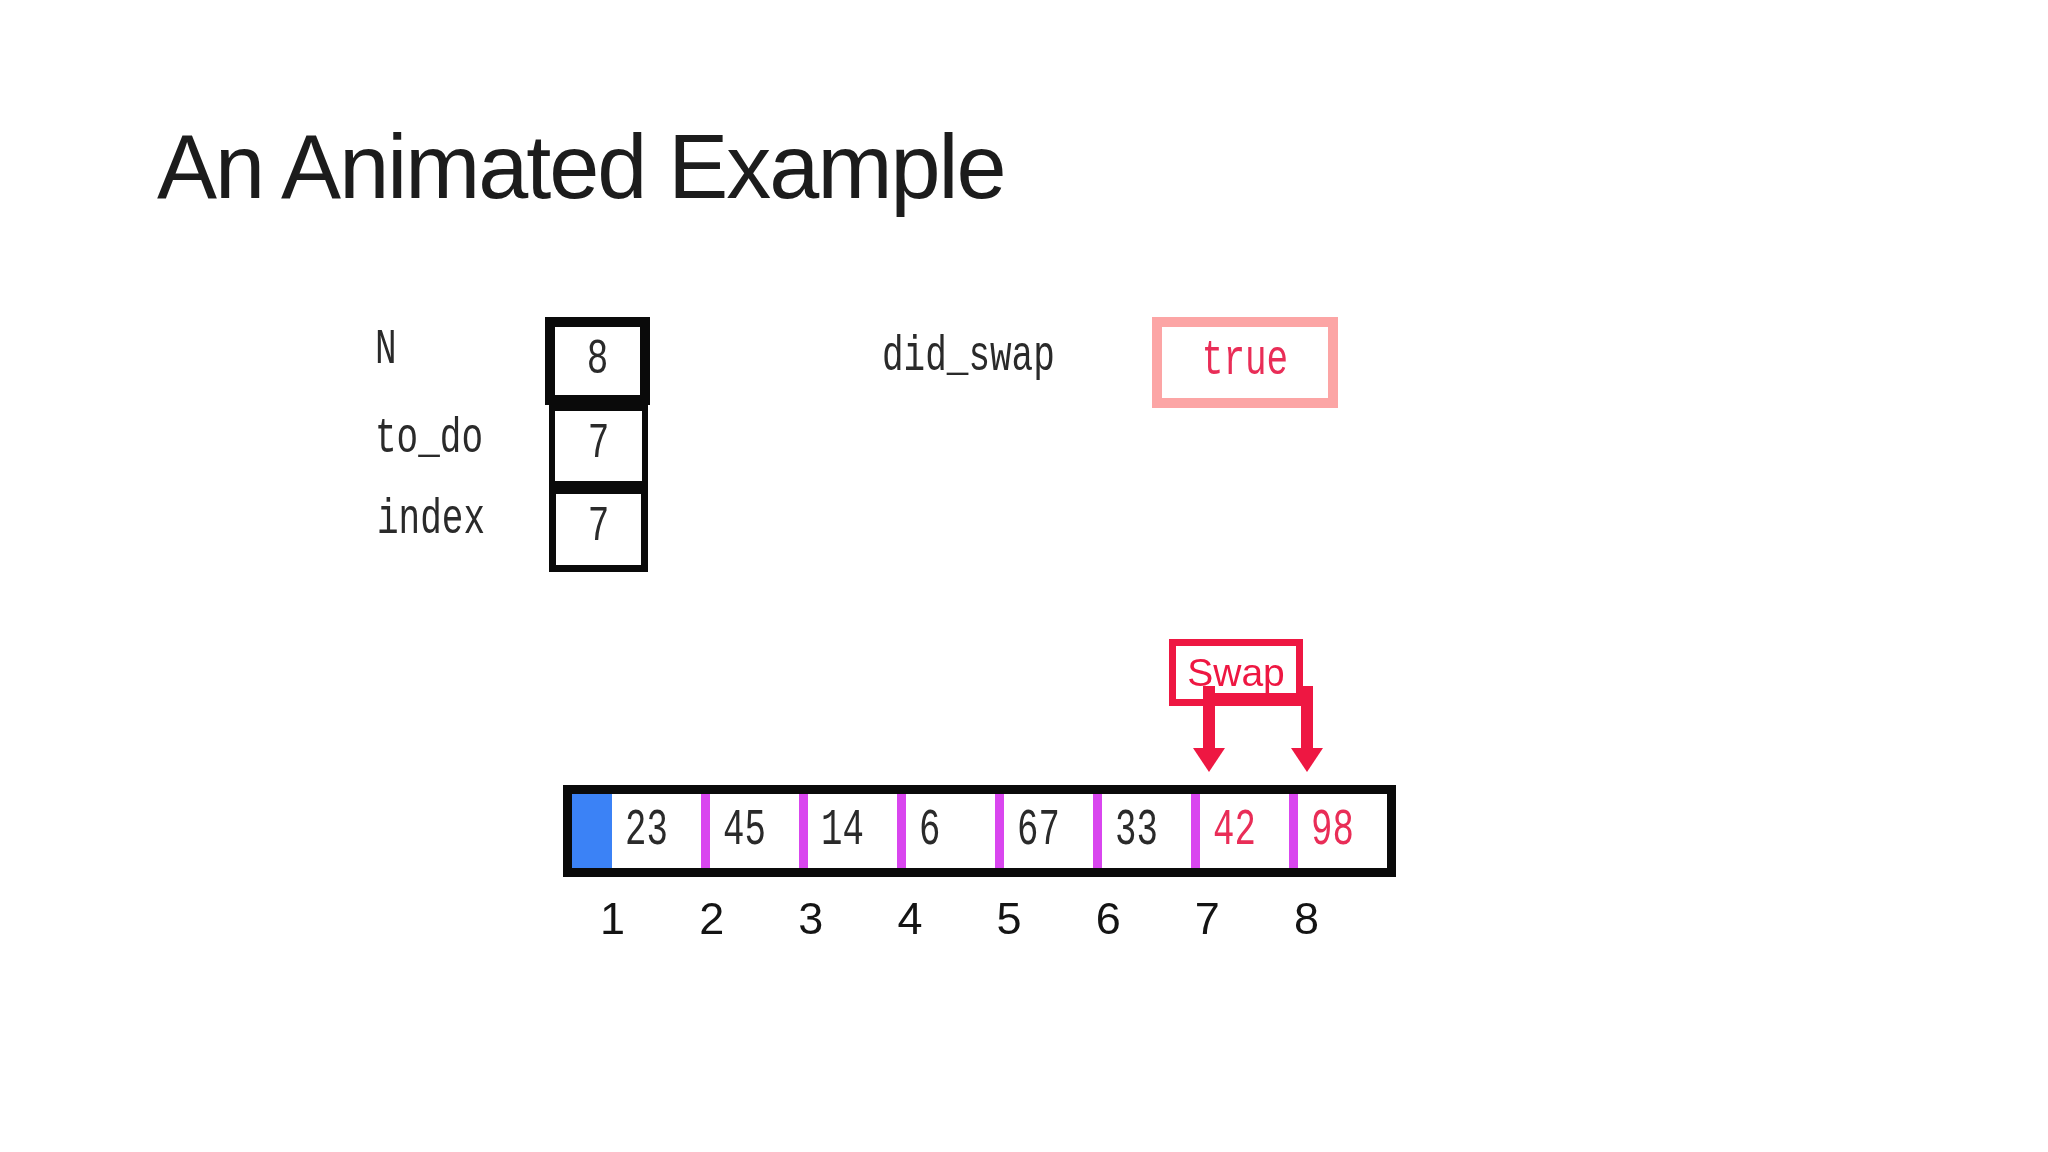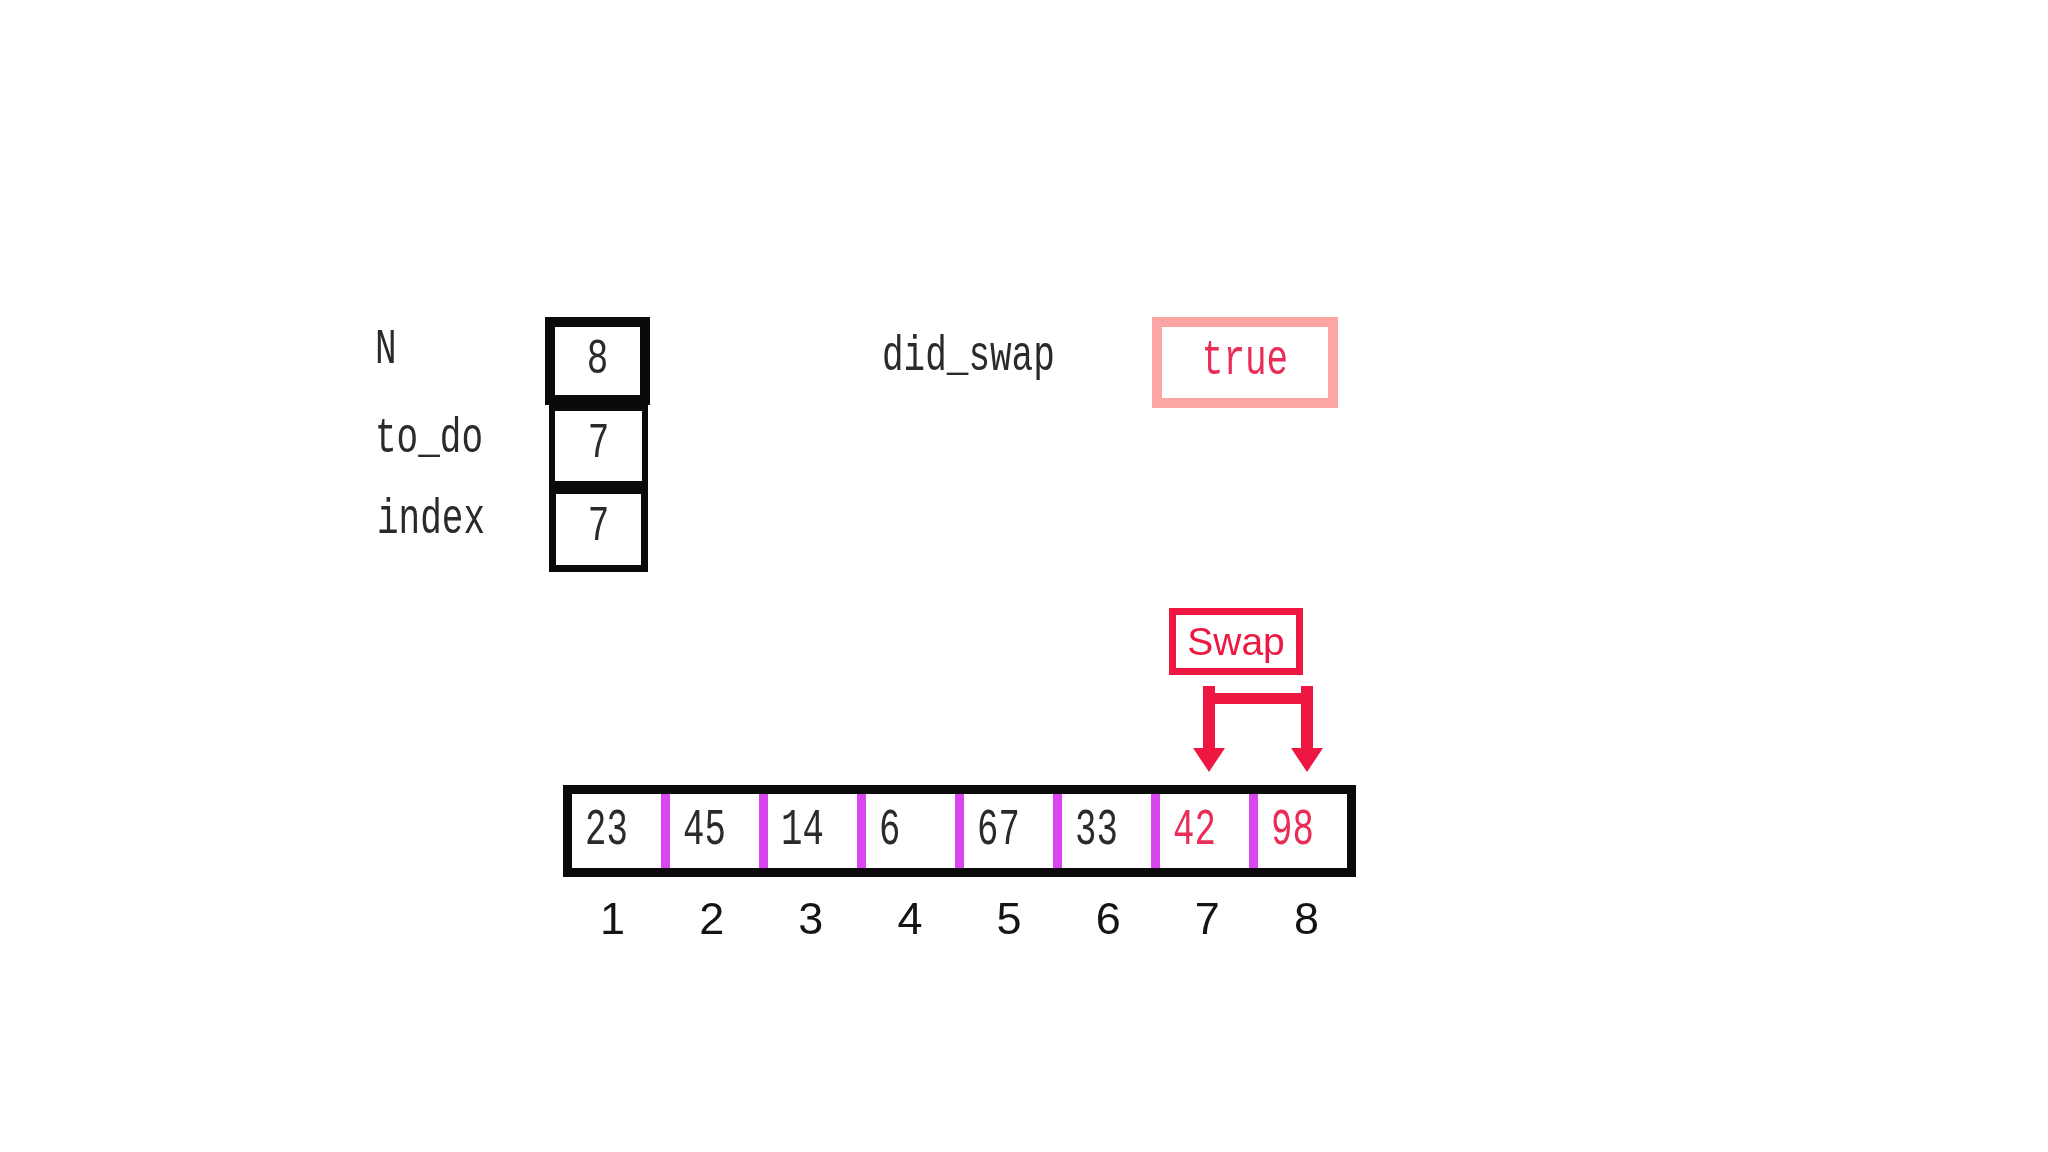--- a/index.html
+++ b/index.html
@@ -57,21 +57,21 @@
     border: 10px solid #fca5a5; background: #fff; box-sizing: border-box;
   }
   .ds-value {
     display: block; text-align: center;
     font-size: 50px; line-height: 50px; margin-top: 9px;
     transform: scaleX(0.72); transform-origin: 50% 50%;
   }
 
   
   .swap-box {
-    position: absolute; left: 1169px; top: 608px; width: 134px; height: 67px;
+    position: absolute; left: 1169px; top: 639px; width: 134px; height: 67px;
     border: 7px solid #ee1742; box-sizing: border-box; background: #fff;
     display: flex; align-items: center; justify-content: center;
   }
   .swap-text { font-size: 39px; line-height: 1; color: #ee1742; font-family: "Liberation Sans", sans-serif; }
 
   
   .bk { position: absolute; background: #ee1742; }
   .bk-stub-l { left: 1203px; top: 686px; width: 12px; height: 8px; }
   .bk-stub-r { left: 1301px; top: 686px; width: 12px; height: 8px; }
   .bk-bar    { left: 1203px; top: 693px; width: 110px; height: 11px; }
@@ -79,20 +79,21 @@
   .bk-arm-r  { left: 1301px; top: 693px; width: 12px; height: 56px; }
   .bk-head { position: absolute; width: 0; height: 0; border-left: 16px solid transparent; border-right: 16px solid transparent; border-top: 24px solid #ee1742; }
   .bk-head-l { left: 1193px; top: 748px; }
   .bk-head-r { left: 1291px; top: 748px; }
 
   
   .array-box {
     position: absolute; left: 563px; top: 785px;
     border: 9px solid #0a0a0a; background: #3b82f6; box-sizing: content-box;
     display: flex;
+    padding-left: 40px;
   }
   .cell { width: 89px; height: 74px; background: #fff; position: relative; }
   .cell + .cell { border-left: 9px solid #d946ef; }
   .cell-value {
     display: inline-block; margin-left: 13px; margin-top: 11px;
     font-size: 51px; line-height: 51px;
     transform: scaleX(0.70); transform-origin: 0 0;
   }
 
   .indices {
@@ -103,20 +104,21 @@
     flex: 1; text-align: center;
     font-size: 45px; line-height: 45px; color: #141414;
     font-family: "Liberation Sans", sans-serif;
   }
 </style>
 </head>
 <body>
 
 <div class="slide">
 
+  <div class="title">An Animated Example</div>
 
   <div class="mono var-label lbl-n">N</div>
   <div class="mono var-label lbl-todo">to_do</div>
   <div class="mono var-label lbl-index">index</div>
 
   <div class="var-box box-n">
     <span class="mono box-value">8</span>
   </div>
   <div class="var-box box-todo">
     <span class="mono box-value">7</span>

